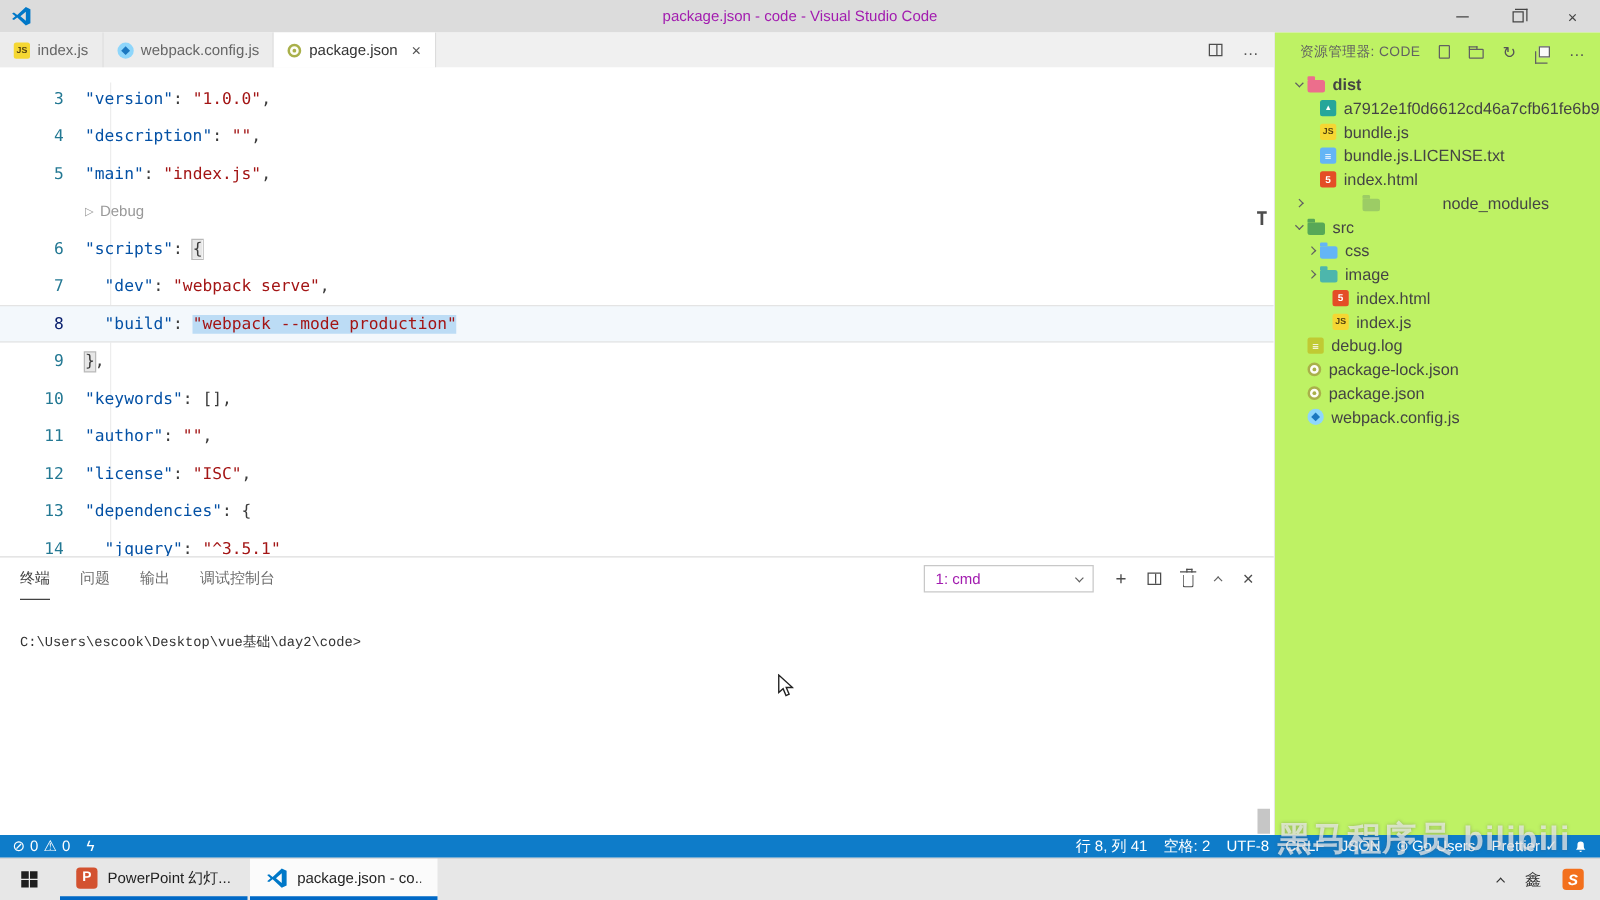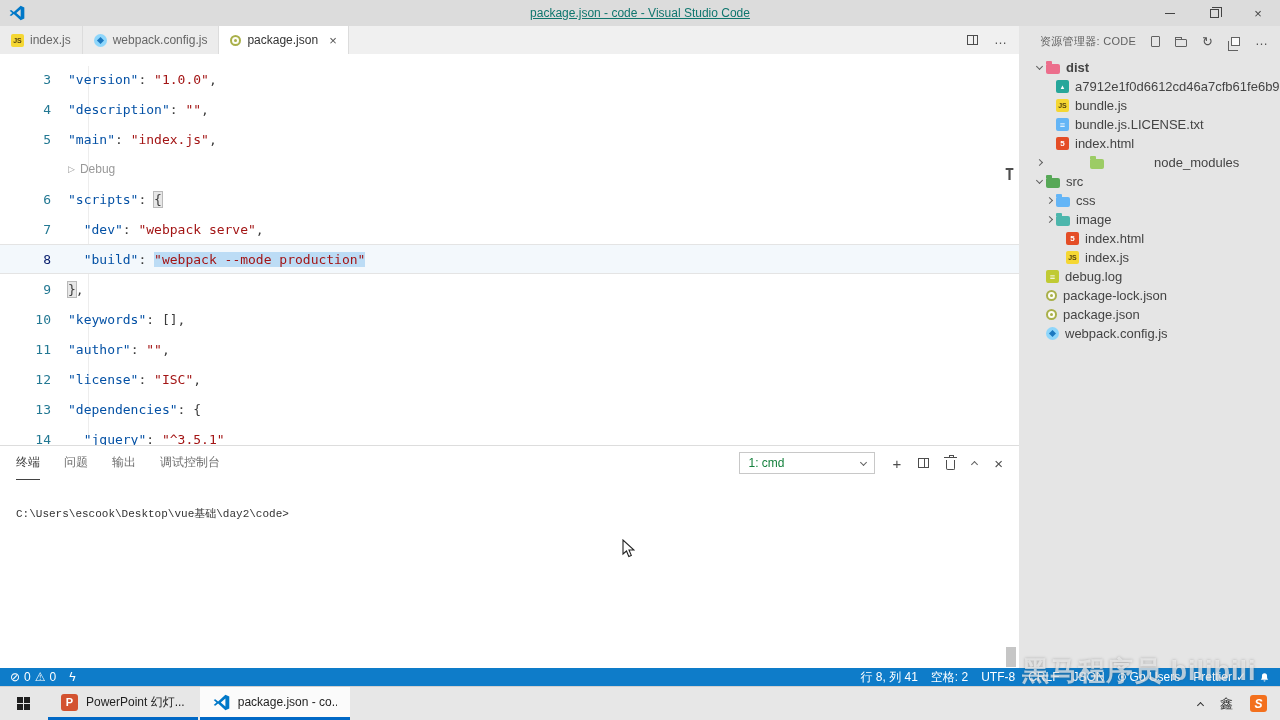--- a/index.html
+++ b/index.html
@@ -2,21 +2,21 @@
 <html><head>
 <meta charset="utf-8">
 <style>
   * { margin:0; padding:0; box-sizing:border-box; }
   body { font-family:"Liberation Sans", sans-serif; }
   .screen { position:relative; width:1280px; height:720px; background:#fff; overflow:hidden; font-family:"Liberation Sans", sans-serif; }
 
   
   .titlebar { height:26px; background:#dcdcdc; display:flex; align-items:center; position:relative; }
   .tb-logo { margin-left:9px; width:16px; height:16px; display:flex; }
-  .tb-title { position:absolute; left:0; right:0; text-align:center; font-size:12px; color:#0f766e;text-decoration:underline; }
+  .tb-title { position:absolute; left:0; right:0; text-align:center; font-size:12px; color:#a21caf; }
   .tb-controls { margin-left:auto; display:flex; height:100%; }
   .tb-btn { width:44px; display:flex; align-items:center; justify-content:center; color:#444; font-size:13px; }
   .mi { display:inline-block; position:relative; }
   .mi-min { width:10px; height:1px; background:#444; }
   .mi-restore { width:9px; height:9px; border:1px solid #444; }
   .mi-restore::before { content:""; position:absolute; left:1px; top:-3px; width:9px; height:9px; border-top:1px solid #444; border-right:1px solid #444; }
 
   
   .main { display:flex; height:642px; }
   .left { width:1020px; display:flex; flex-direction:column; position:relative; border-right:1px solid #e5e5e5; }
@@ -68,37 +68,37 @@
   .lens { color:#999; font-size:12px; font-family:"Liberation Sans", sans-serif; display:flex; align-items:center; gap:5px; }
   .lens .tri { font-size:9px; }
   .tmark { position:absolute; right:5px; top:112px; color:#4d4d4d; font:bold 15px "DejaVu Sans Mono", monospace; }
 
   
   .panel { height:223px; border-top:1px solid #ddd; position:relative; background:#fff; flex:none; }
   .panel-header { height:34px; display:flex; align-items:center; padding:0 16px; }
   .ptab { margin-right:24px; font-size:12px; color:#6e6e6e; height:34px; display:flex; align-items:center; border-bottom:1px solid transparent; }
   .ptab.active { color:#424242; border-bottom-color:#424242; }
   .pcontrols { position:absolute; right:16px; top:0; height:34px; display:flex; align-items:center; gap:17px; color:#4d4d4d; }
-  .shell { width:136px; height:22px; border:1px solid #c8c8c8; background:#fff; font-size:12px; color:#15803d; display:flex; align-items:center; justify-content:space-between; padding:0 8px; }
+  .shell { width:136px; height:22px; border:1px solid #c8c8c8; background:#fff; font-size:12px; color:#a21caf; display:flex; align-items:center; justify-content:space-between; padding:0 8px; }
   .pc-glyph { font-size:15px; }
   .mi-split { width:11px; height:10px; border:1px solid #4d4d4d; }
   .mi-split::after { content:""; position:absolute; left:5px; top:0; bottom:0; width:1px; background:#4d4d4d; }
   .mi-trash { width:9px; height:10px; border:1px solid #4d4d4d; border-top:none; border-radius:0 0 2px 2px; margin-top:4px; }
   .mi-trash::before { content:""; position:absolute; top:-3px; left:-3px; width:13px; height:1px; background:#4d4d4d; }
   .mi-trash::after { content:""; position:absolute; top:-5px; left:2px; width:3px; height:2px; border:1px solid #4d4d4d; border-bottom:none; }
   .chev { width:5px; height:5px; border-right:1.3px solid #616161; border-bottom:1.3px solid #616161; display:inline-block; flex:none; }
   .chev.down { transform:rotate(45deg); margin-top:-2px; }
   .chev.right { transform:rotate(-45deg); }
   .chev.up { transform:rotate(-135deg); margin-top:3px; }
   .term { padding:26px 16px 0 16px; font-family:Liberation Mono, monospace; font-size:11px; color:#333; }
   .pscroll { position:absolute; right:3px; bottom:1px; width:10px; height:20px; background:#c6c6c6; }
   .mouse-cursor { position:absolute; left:622px; top:93px; }
 
   
-  .sidebar { width:260px; background:#e5e5e5; position:relative; overflow:hidden; }
+  .sidebar { width:260px; background:#bef264; position:relative; overflow:hidden; }
   .sb-head { height:30px; display:flex; align-items:center; padding:0 12px 0 20px; }
   .sb-title { font-size:11px; color:#616161; letter-spacing:.3px; white-space:nowrap; }
   .sb-actions { margin-left:auto; display:flex; gap:15px; align-items:center; color:#555; }
   .mi-doc { width:9px; height:11px; border:1px solid #616161; border-radius:1px; }
   .mi-folderadd { width:12px; height:8px; border:1px solid #616161; border-radius:1px; margin-top:3px; }
   .mi-folderadd::before { content:""; position:absolute; top:-3px; left:-1px; width:5px; height:2px; border:1px solid #616161; border-bottom:none; }
   .glyph-refresh { font-size:13px; line-height:1; }
   .mi-sq2 { width:9px; height:9px; border:1px solid #616161; background:#fafafa; margin-left:3px; }
   .mi-sq2::before { content:""; position:absolute; left:-4px; top:3px; width:9px; height:9px; border-left:1px solid #616161; border-bottom:1px solid #616161; }
   .glyph-more { font-size:13px; line-height:0; color:#555; }

